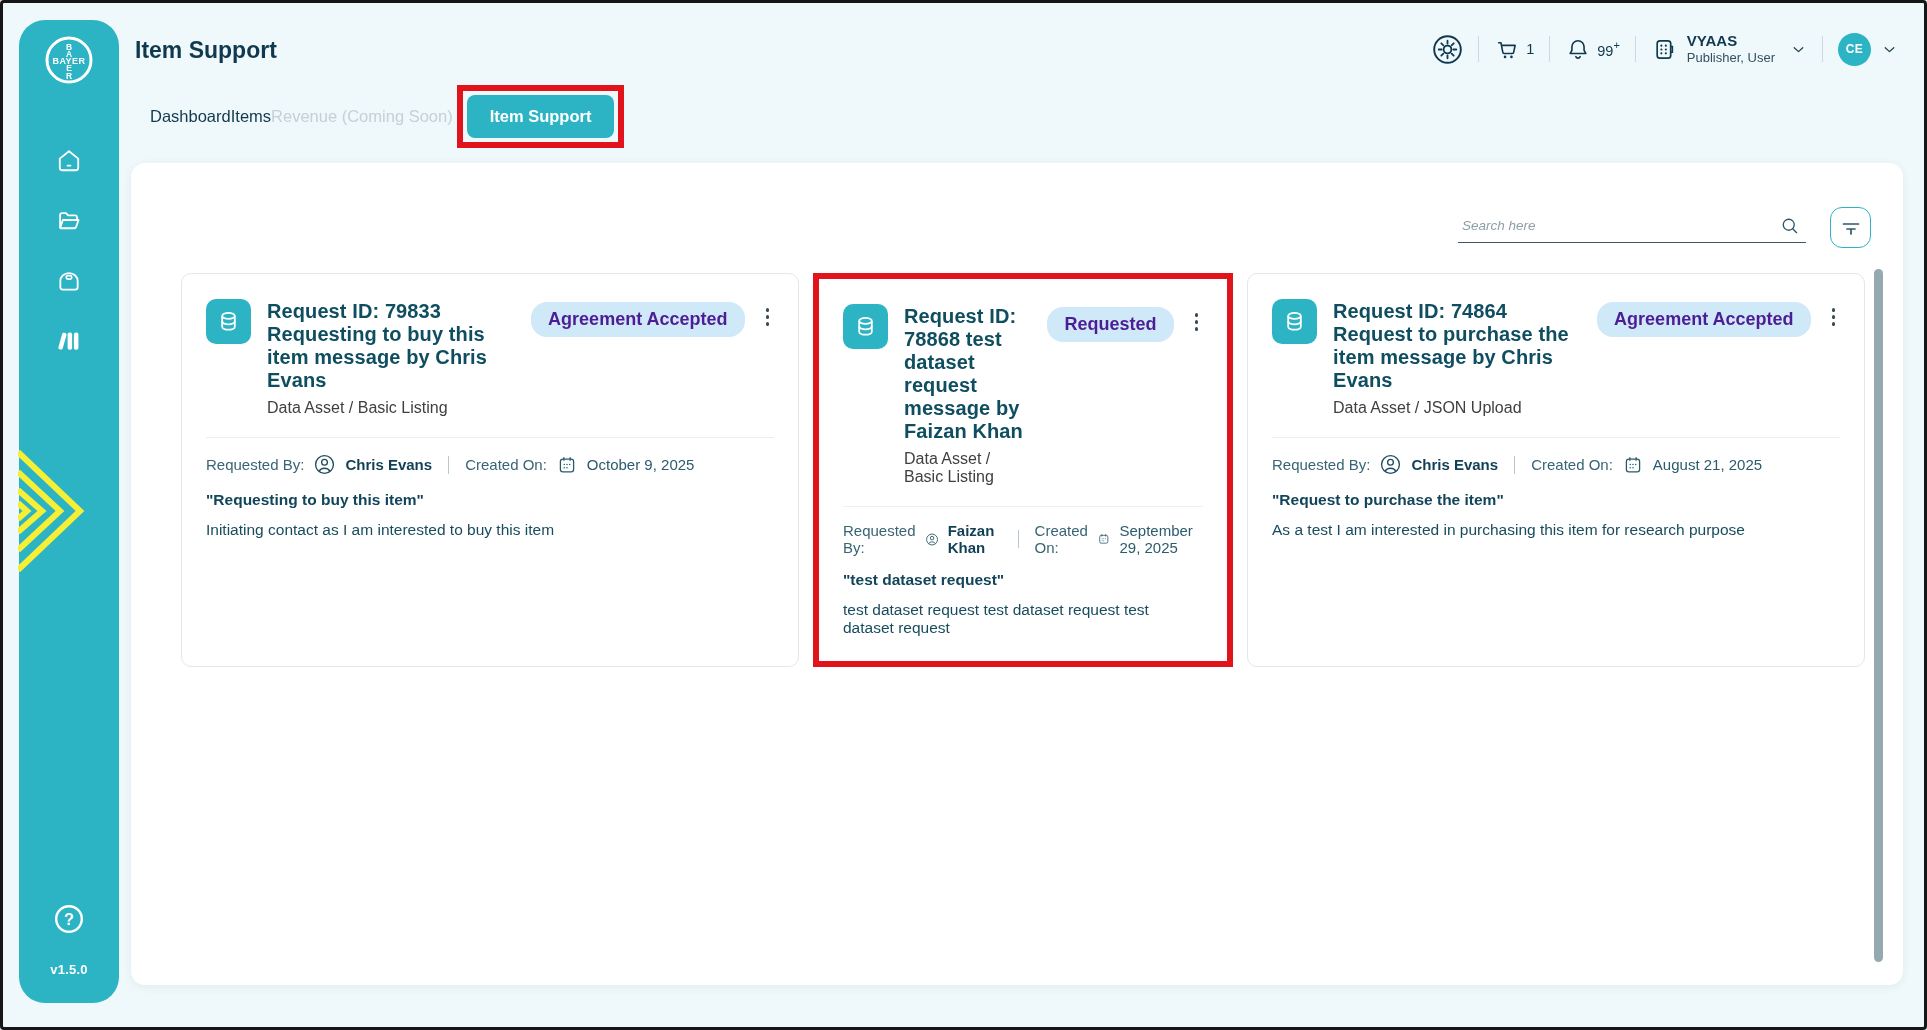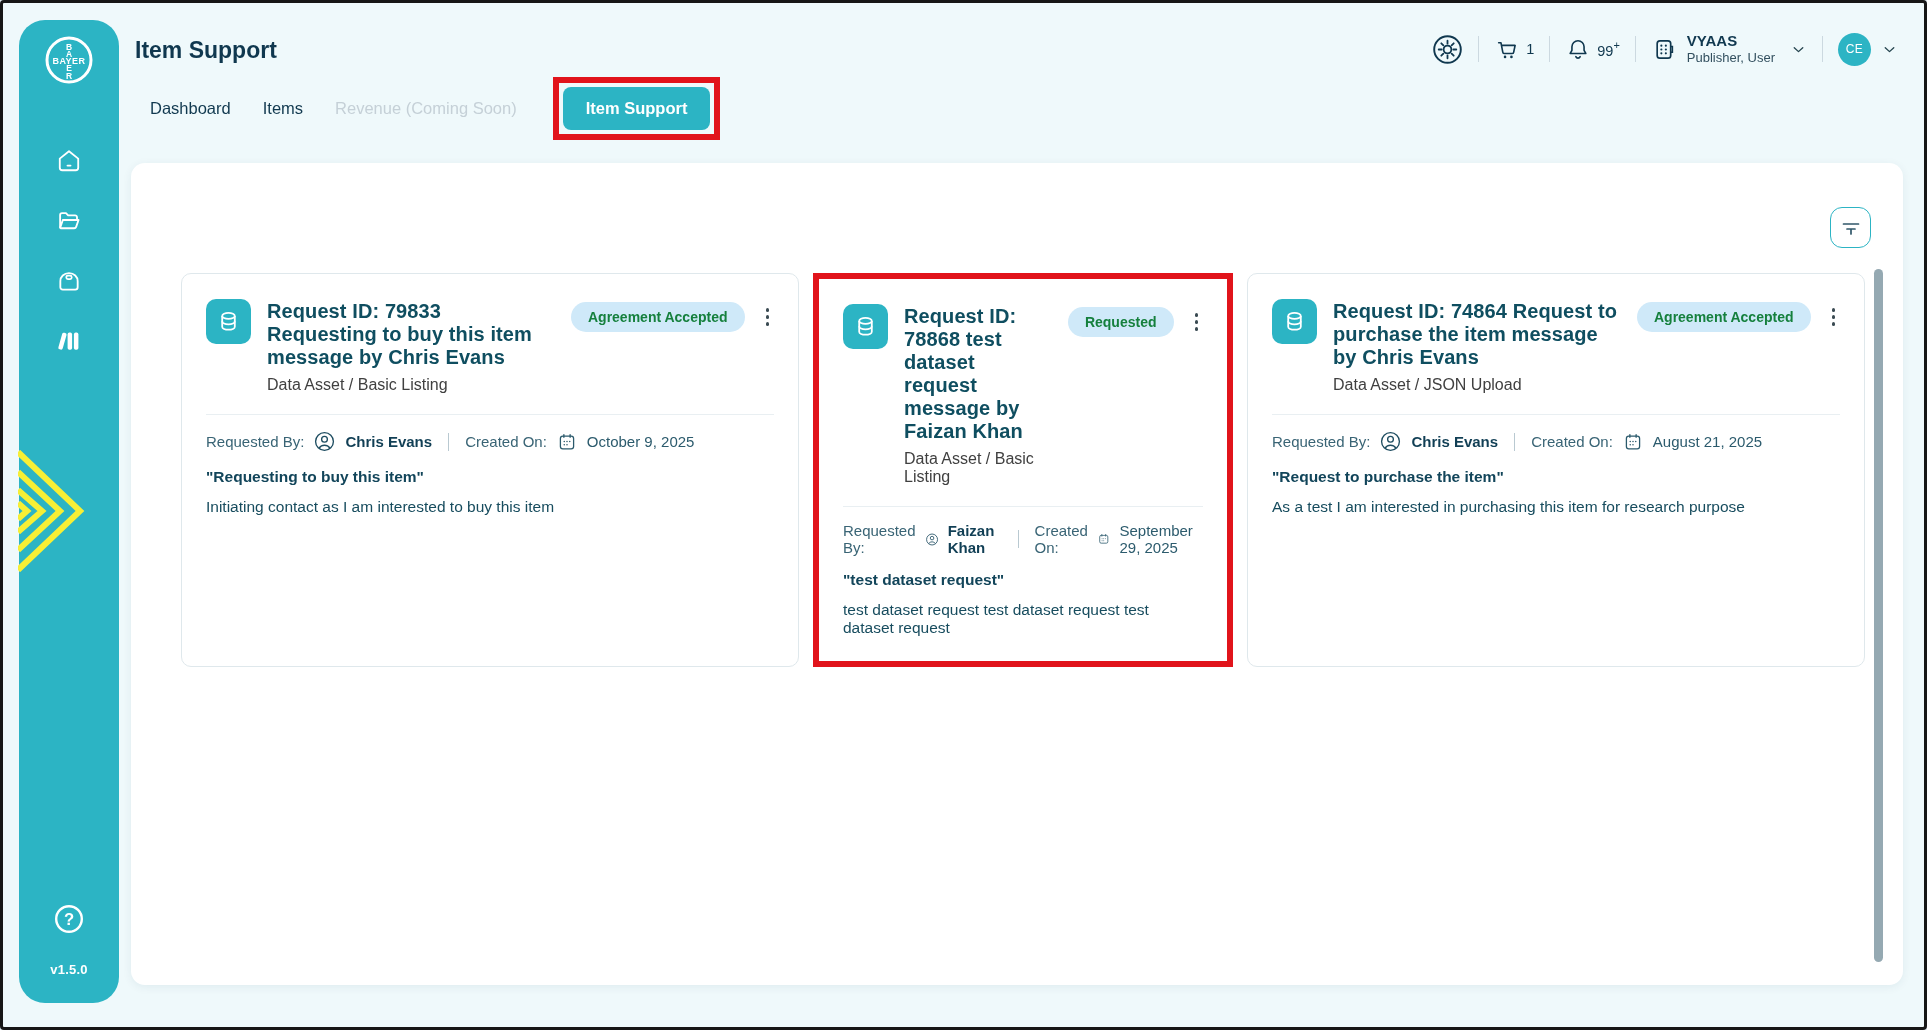--- a/index.html
+++ b/index.html
@@ -33,24 +33,24 @@
   .icon-btn svg { display:block; }
   .sep { width:1px; height:26px; background:#ccd9e0; }
   .count { font-size:14.5px; color:#10384f; }
   .count sup { font-size:11px; position:relative; top:-1px; }
   .org-group { display:flex; align-items:center; gap:9px; cursor:pointer; }
   .org-text { line-height:1.2; }
   .org-name { font-size:15px; font-weight:700; color:#10384f; }
   .org-roles { font-size:13px; color:#33505f; }
   .chev { color:#26454f; margin-left:6px; }
   .avatar-group { display:flex; align-items:center; gap:4px; cursor:pointer; }
-  .avatar { width:33px; height:33px; border-radius:50%; background:#2cb4c4; color:#fff; font-size:12px; font-weight:400; display:flex; align-items:center; justify-content:center; letter-spacing:.3px; }
+  .avatar { width:33px; height:33px; border-radius:50%; background:#2cb4c4; color:#fff; font-size:12px; font-weight:700; display:flex; align-items:center; justify-content:center; letter-spacing:.3px; }
 
   
-  .tabs { position:absolute; left:147px; top:72px; height:66px; display:flex; align-items:center; gap:32px; }
+  .tabs { position:absolute; left:147px; top:80px; height:66px; display:flex; align-items:center; }
   .tab { background:none; border:none; font-size:16.5px; color:#11394f; font-weight:500; cursor:pointer; padding:0; font-family:inherit; }
   .tab.disabled { color:#c5d0d7; cursor:default; }
   .tab-highlight { border:6px solid #e1141b; padding:4px; margin-left:4px; }
   .tab.active { background:#2cb4c4; color:#fff; font-weight:700; border-radius:8px; padding:12px 23px; }
 
   
   .panel {
     position:absolute; left:128px; top:160px; width:1772px; height:822px;
     background:#fff; border-radius:14px; overflow:hidden;
     box-shadow:0 2px 10px rgba(16,56,79,.07);
@@ -69,21 +69,21 @@
   .card { background:#fff; border:1px solid #dfe8ec; border-radius:10px; padding:25px 24px 24px; min-height:233px; width:100%; }
   .card-highlight { border:6px solid #e1141b; margin:0 -6px; }
   .card-highlight .card { border-radius:6px; border:none; min-height:232px; }
 
   .card-head { display:flex; align-items:flex-start; gap:16px; padding-bottom:20px; border-bottom:1px solid #e9eff2; margin-bottom:15px; }
   .asset-icon { width:45px; height:45px; border-radius:10px; background:#2cb4c4; color:#fff; display:flex; align-items:center; justify-content:center; flex:none; }
   .card-titles { flex:1; padding-top:1px; }
   .card-title { font-size:20px; font-weight:700; color:#0f4e60; letter-spacing:.1px; }
   .card-category { margin-top:7px; font-size:16px; color:#404040; }
   .head-right { display:flex; align-items:flex-start; gap:16px; padding-top:3px; }
-  .badge { background:#cfe9f9; color:#15803d; font-weight:700; font-size:14px; padding:7px 17px; border-radius:16px; white-space:nowrap; }
+  .badge { background:#cfe9f9; color:#4c1d95; font-weight:700; font-size:18px; padding:7px 17px; border-radius:16px; white-space:nowrap; }
   .kebab { display:flex; flex-direction:column; gap:3.5px; background:none; border:none; padding:6px 5px; cursor:pointer; }
   .kebab i { width:3.5px; height:3.5px; border-radius:50%; background:#3a4a52; display:block; }
 
   .meta { display:flex; align-items:center; gap:9px; font-size:15px; color:#396475; margin-bottom:15px; }
   .meta svg { display:block; }
   .meta-name { font-weight:700; color:#113f55; }
   .meta-vsep { width:1px; height:18px; background:#b9c9d1; margin:0 7px; }
   .meta-date { color:#2c5b6d; }
 
   .quote { font-size:15.5px; font-weight:700; color:#12455a; margin-bottom:12px; }
@@ -221,20 +221,27 @@
     <button class="tab">Items</button>
     <button class="tab disabled">Revenue (Coming Soon)</button>
     <div class="tab-highlight">
       <button class="tab active">Item Support</button>
     </div>
   </nav>
 
   <main class="panel">
 
     <div class="panel-toolbar">
+      <div class="search">
+        <input type="text" placeholder="Search here" style="">
+        <svg class="search-icon" viewBox="0 0 24 24">
+            <circle cx="10.5" cy="10.5" r="6.6" fill="none" stroke="currentColor" stroke-width="1.6"></circle>
+            <path d="M15.5 15.5 20 20" stroke="currentColor" stroke-width="1.6" stroke-linecap="round"></path>
+          </svg>
+      </div>
       <button class="filter-btn">
         <svg width="24" height="24" viewBox="0 0 24 24">
             <path d="M4.5 8h15M8 13h8M12 13.5v4.5" fill="none" stroke="currentColor" stroke-width="1.7" stroke-linecap="round"></path>
           </svg>
       </button>
     </div>
 
     <div class="cards">
 
       <article class="card">

